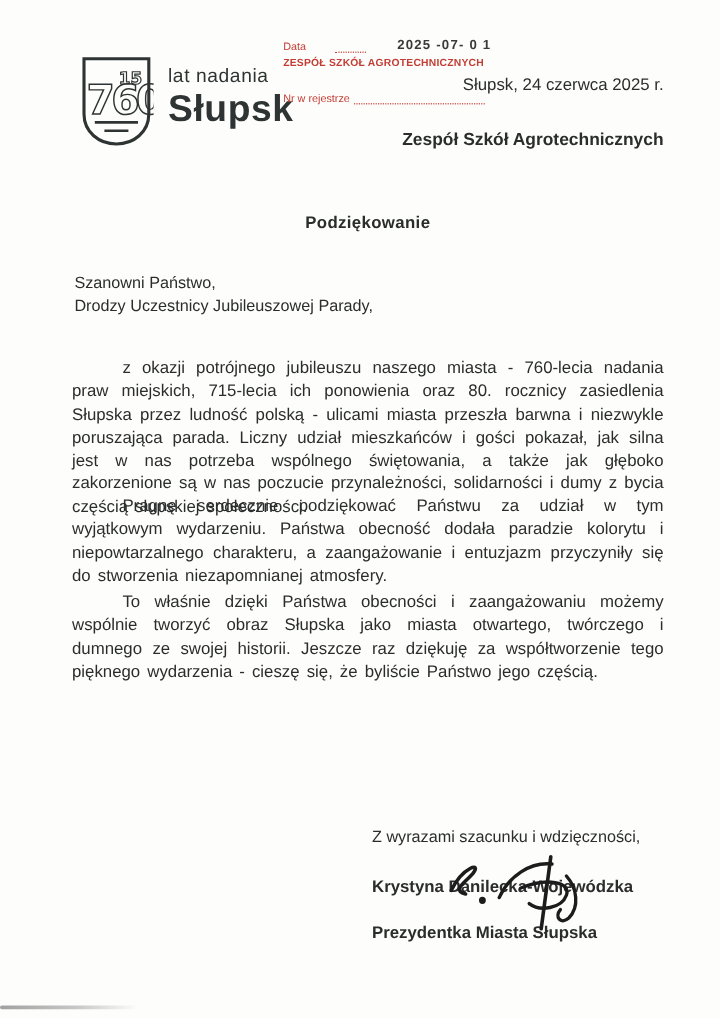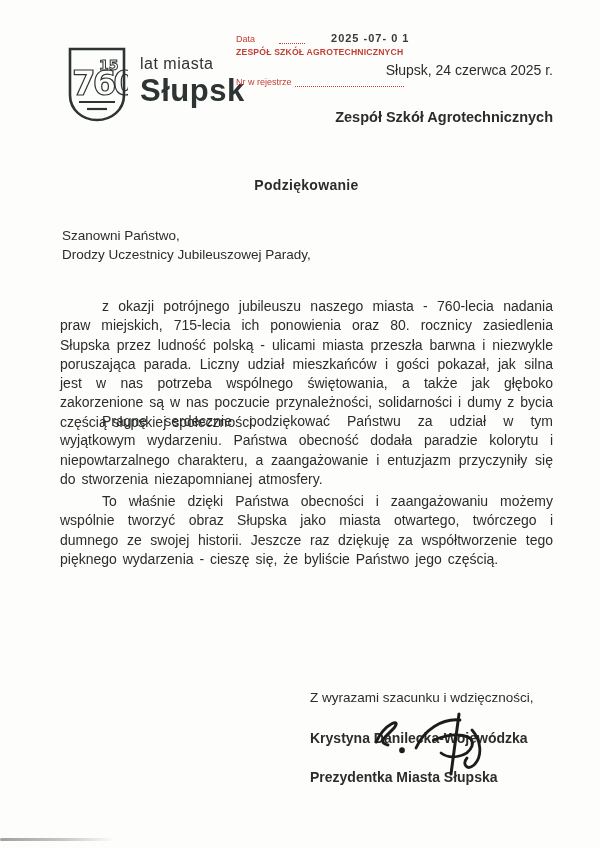--- a/index.html
+++ b/index.html
@@ -61,21 +61,21 @@
 
   <div class="logo">
     <svg class="logo-shield" viewBox="0 0 62 78" fill="none" stroke="#2e3433">
       <path d="M4 3 H58 V49 C58 64 45.5 74 31 74 C16.5 74 4 64 4 49 Z" stroke-width="2.6"></path>
       <text x="6" y="49" font-size="34" font-family="'DejaVu Sans',sans-serif" font-weight="bold" fill="none" stroke="#2e3433" stroke-width="1.2" letter-spacing="-3">760</text>
       <text x="33" y="24" font-size="14" font-family="'DejaVu Sans',sans-serif" font-weight="bold" fill="none" stroke="#2e3433" stroke-width="1">15</text>
       <path d="M13 56 H49" stroke-width="2.2"></path>
       <path d="M21 63 H41" stroke-width="2.2"></path>
     </svg>
     <div class="logo-text">
-      <div class="logo-line1">lat miasta</div>
+      <div class="logo-line1">lat nadania</div>
       <div class="logo-line2">Słupsk</div>
     </div>
   </div>
 
   <div class="stamp">
     <div class="stamp-row">
       <span class="stamp-label">Data</span>
       <span class="leader" style="width:26px"></span>
       <span class="stamp-date">2025 -07- 0 1</span>
       <span class="leader grow"></span>

